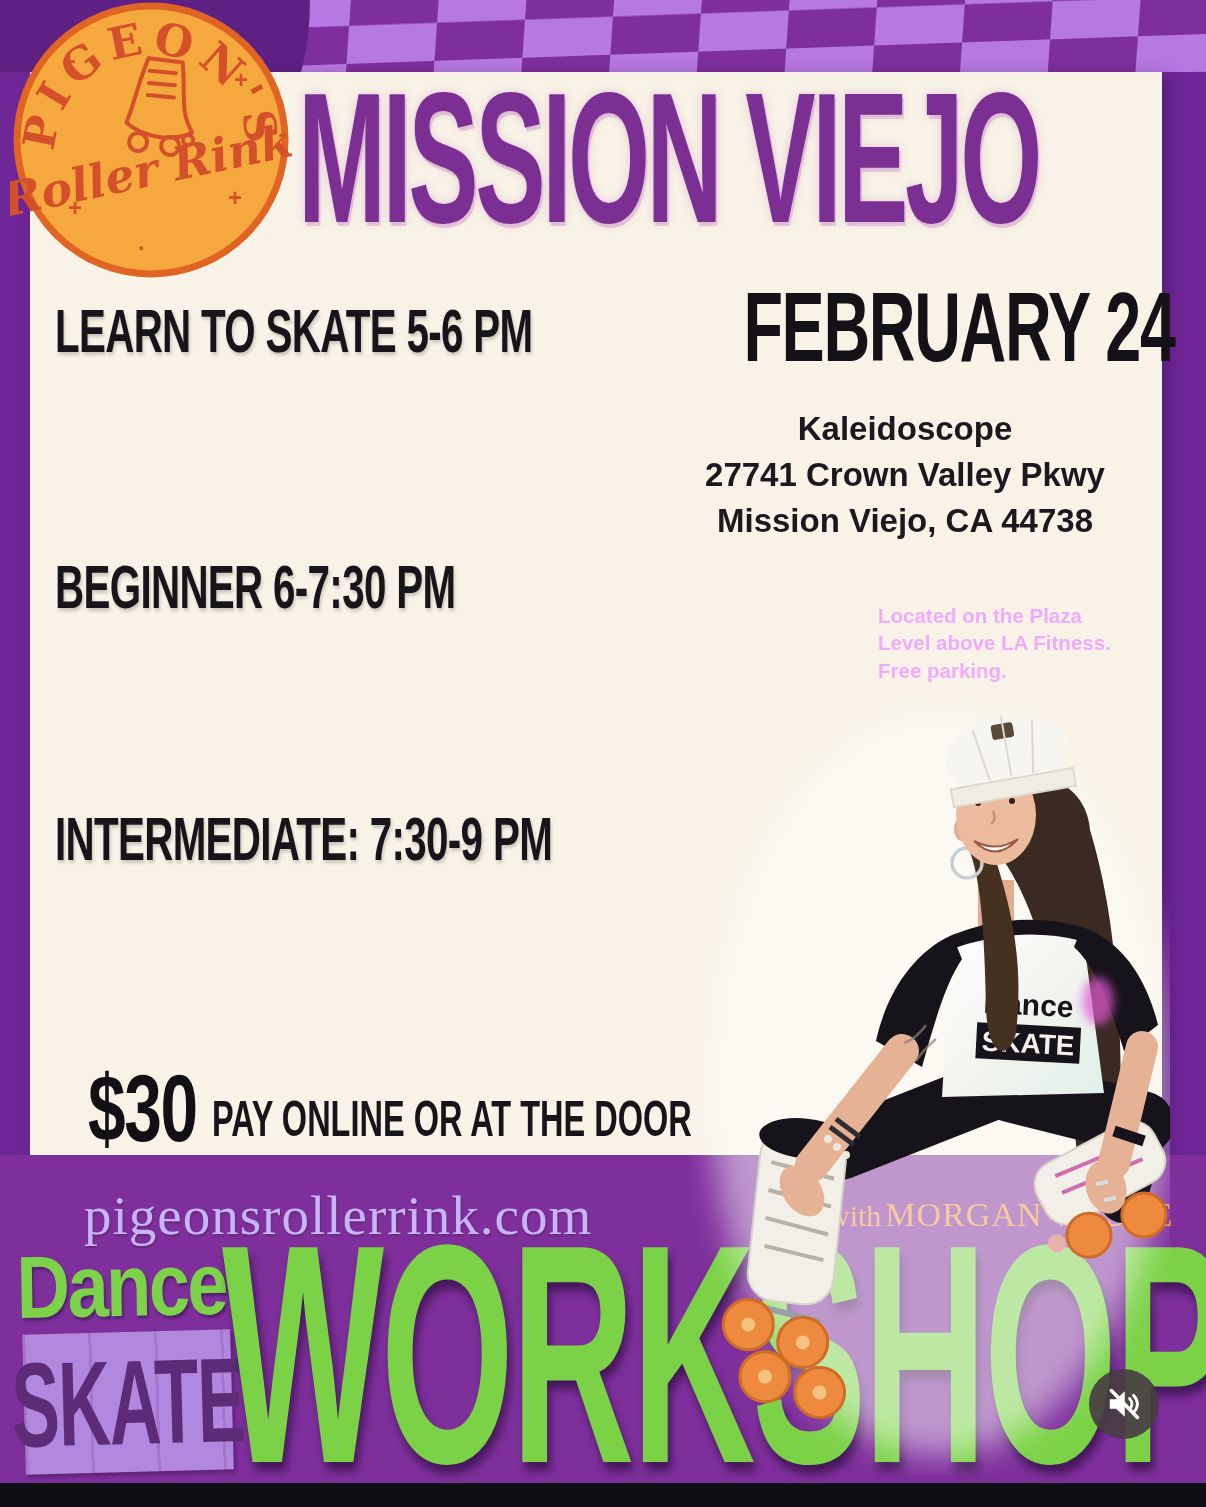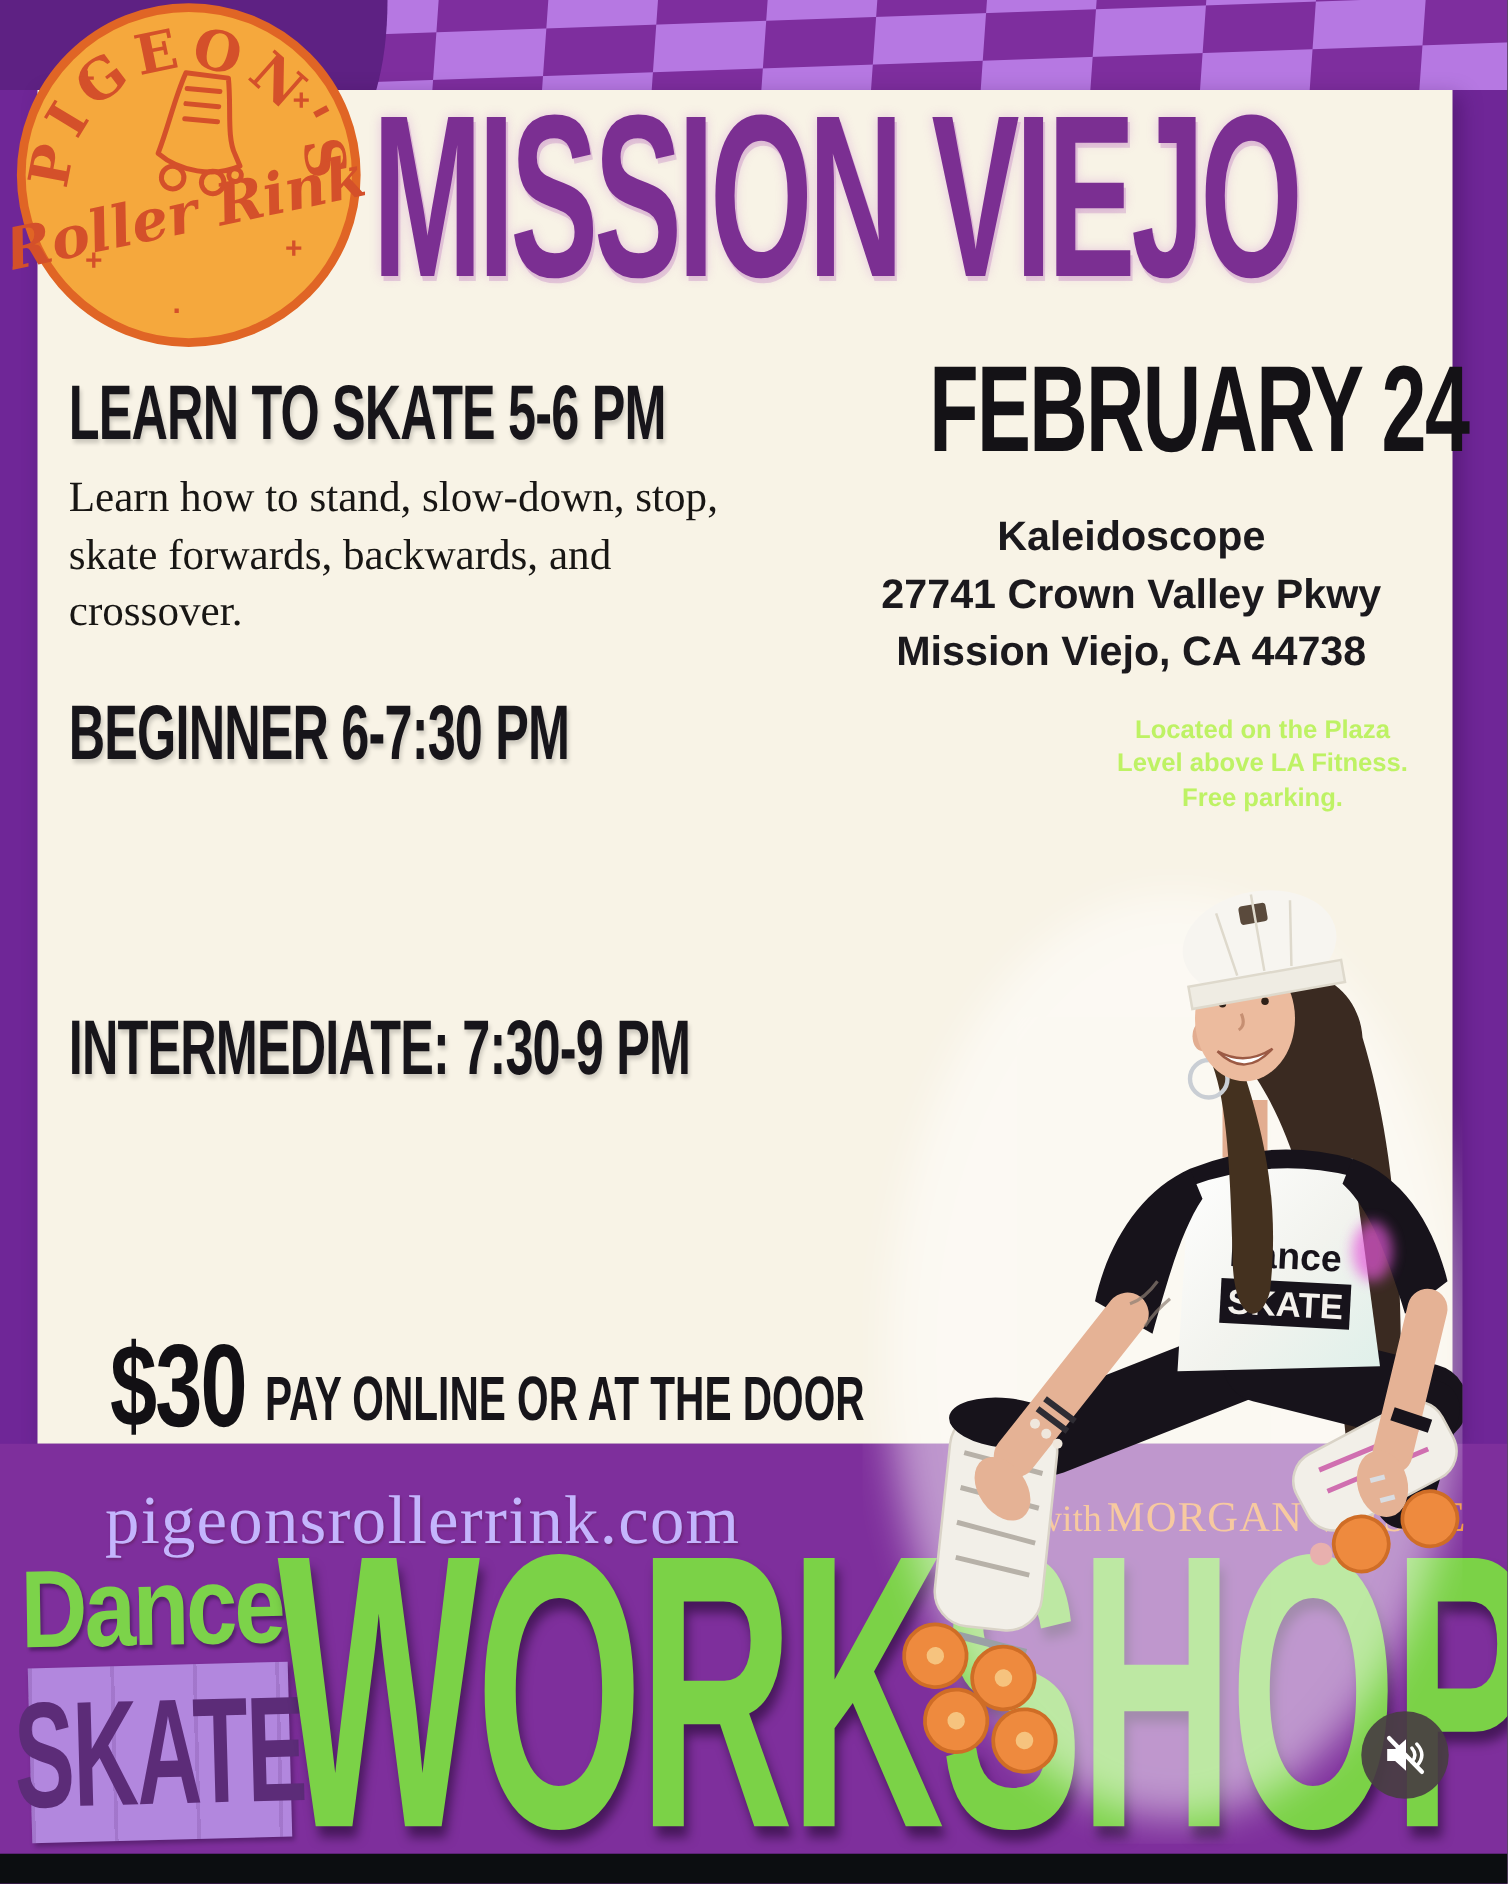--- a/index.html
+++ b/index.html
@@ -27,22 +27,22 @@
             line-height:1.32;color:#181614;white-space:pre-line;}
   .b1{left:55px;top:376px;width:640px;}
   .b2{left:55px;top:630px;width:800px;}
   .b3{left:55px;top:882px;width:840px;}
   
   .date{position:absolute;left:655px;top:278px;width:520px;text-align:center;
         font-size:98px;font-weight:800;color:#141216;line-height:1;letter-spacing:-2px;
         white-space:nowrap;transform:scaleX(.66);transform-origin:center top;}
   .venue{position:absolute;left:645px;top:406px;width:520px;text-align:center;
          font-weight:700;font-size:33px;line-height:1.4;color:#1b191d;}
-  .note{position:absolute;left:878px;top:570px;width:264px;text-align:center;
-        font-weight:700;font-size:20.5px;line-height:1.34;color:#bef264;white-space:pre-line;}
+  .note{position:absolute;left:878px;top:602px;width:264px;
+        font-weight:700;font-size:20.5px;line-height:1.34;color:#f0abfc;white-space:pre-line;}
   
   .price-amt{position:absolute;left:88px;top:1062px;font-size:94px;font-weight:800;
              color:#121014;line-height:1;letter-spacing:-2px;transform:scaleX(.72);
              transform-origin:left top;}
   .price-lbl{position:absolute;left:212px;top:1094px;font-size:50px;font-weight:800;
              color:#17151a;line-height:1;white-space:nowrap;transform:scaleX(.65);
              transform-origin:left top;}
   
   .band{position:absolute;left:0;top:1155px;width:1206px;height:328px;background:#7e2f9c;}
   .site{position:absolute;left:84px;top:1184px;font-family:"Liberation Serif",serif;
@@ -113,23 +113,20 @@
         <text x="224" y="88">+</text>
       <text x="58" y="216">+</text>
         <text x="218" y="206">+</text>
       <text x="128" y="250">.</text>
     </g>
   </svg>
 
   <div class="title">MISSION VIEJO</div>
 
   <div class="h-cond h1">LEARN TO SKATE 5-6 PM</div>
-  <div class="body-txt b1">Learn how to stand, slow-down, stop,
-skate forwards,  backwards, and
-crossover.</div>
 
   <div class="h-cond h2">BEGINNER 6-7:30 PM</div>
 
   <div class="h-cond h3">INTERMEDIATE: 7:30-9 PM</div>
 
   <div class="date">FEBRUARY 24</div>
   <div class="venue">
     <div>Kaleidoscope</div>
     <div>27741 Crown Valley Pkwy</div>
     <div>Mission Viejo, CA 44738</div>

